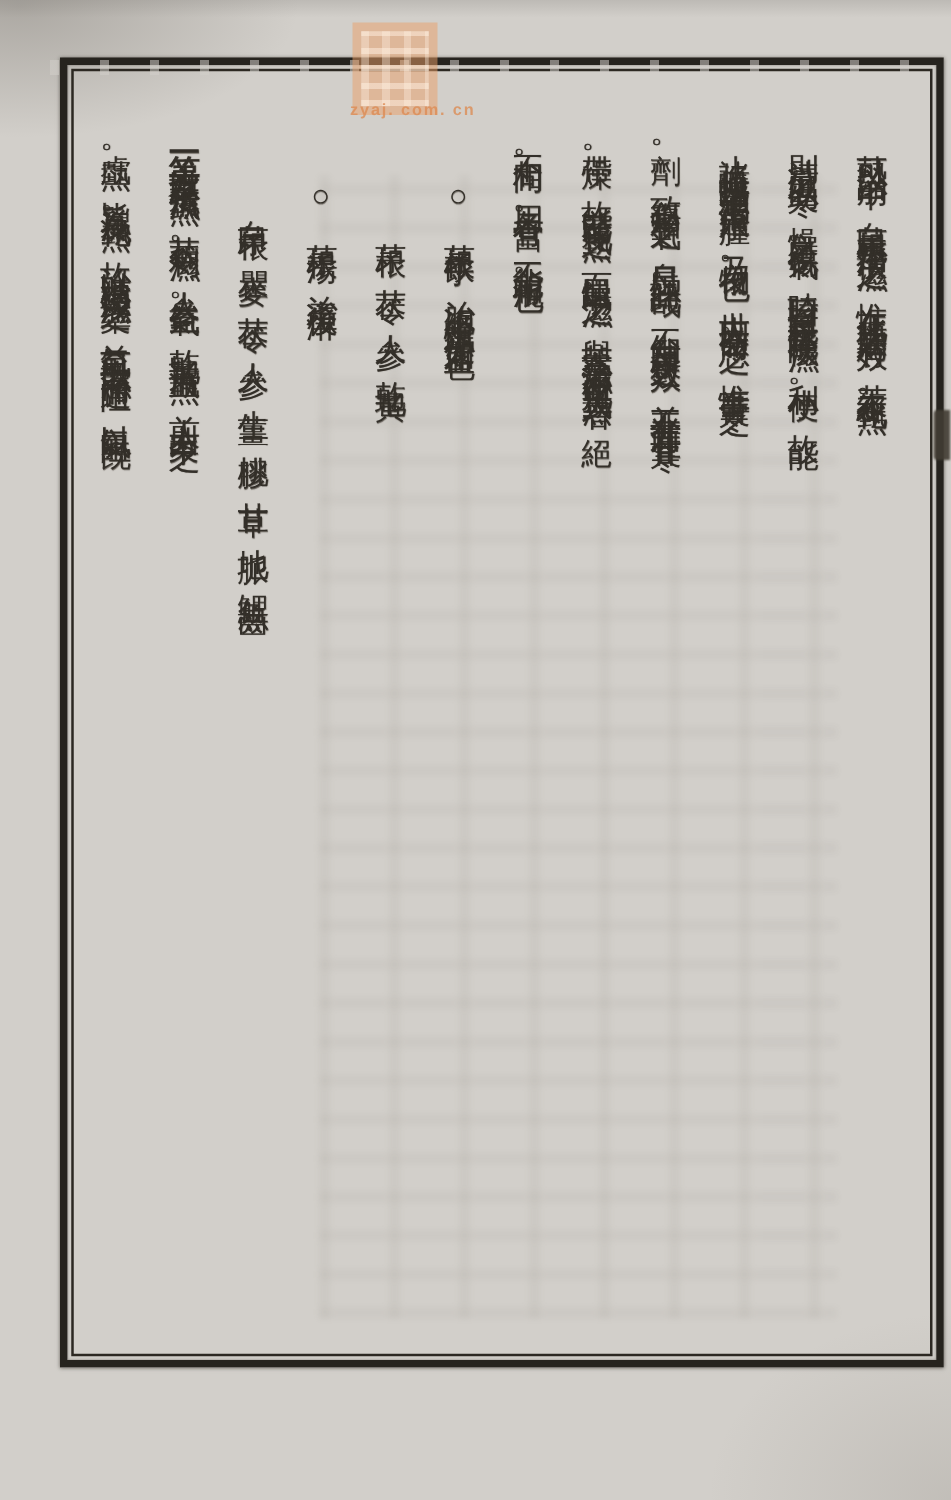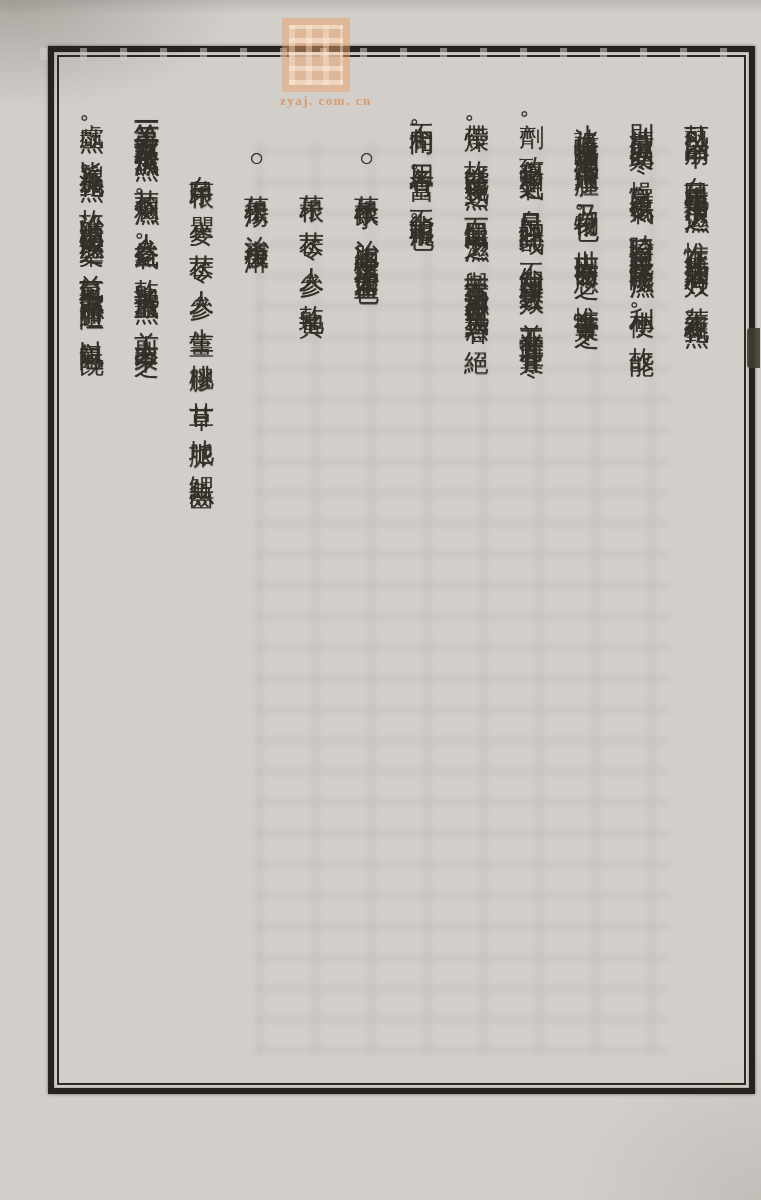--- a/index.html
+++ b/index.html
@@ -56,23 +56,23 @@
     background:rgba(233,160,104,.5);z-index:5;
   }
   .watermark::before{
     content:"";position:absolute;inset:7px;
     background:
       repeating-linear-gradient(0deg, rgba(255,240,226,.5) 0 5px, transparent 5px 14px),
       repeating-linear-gradient(90deg, rgba(255,240,226,.38) 0 6px, transparent 6px 17px);
     filter:blur(.6px);
   }
   .watermark-url{
-    position:absolute;left:280px;top:93px;width:130px;z-index:5;
+    position:absolute;left:280px;top:80px;width:130px;z-index:5;
     color:rgba(221,138,82,.78);
-    font-family:Liberation Serif, serif;
+    font-family:Liberation Sans, sans-serif;
     font-size:13px;font-weight:bold;letter-spacing:1.5px;
     filter:blur(.3px);
   }
   
   .edge-stamp{
     position:absolute;left:747px;top:328px;width:13px;height:40px;
     background:#423c33;border-radius:3px 0 0 3px;filter:blur(.7px);opacity:.9;
   }
   
   .border-smudge{

